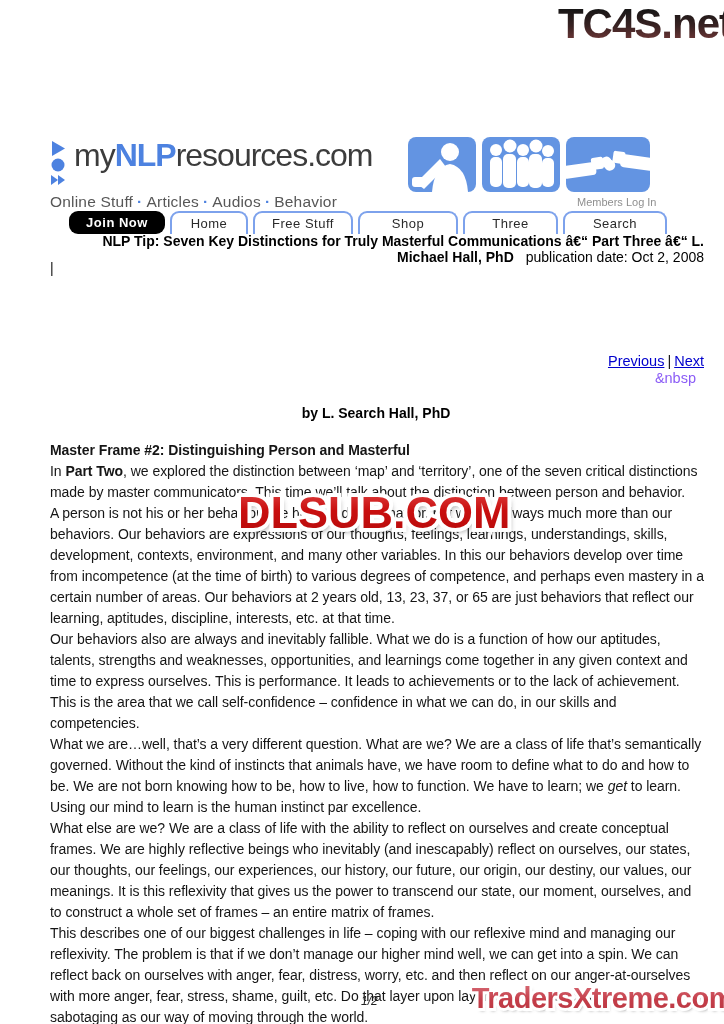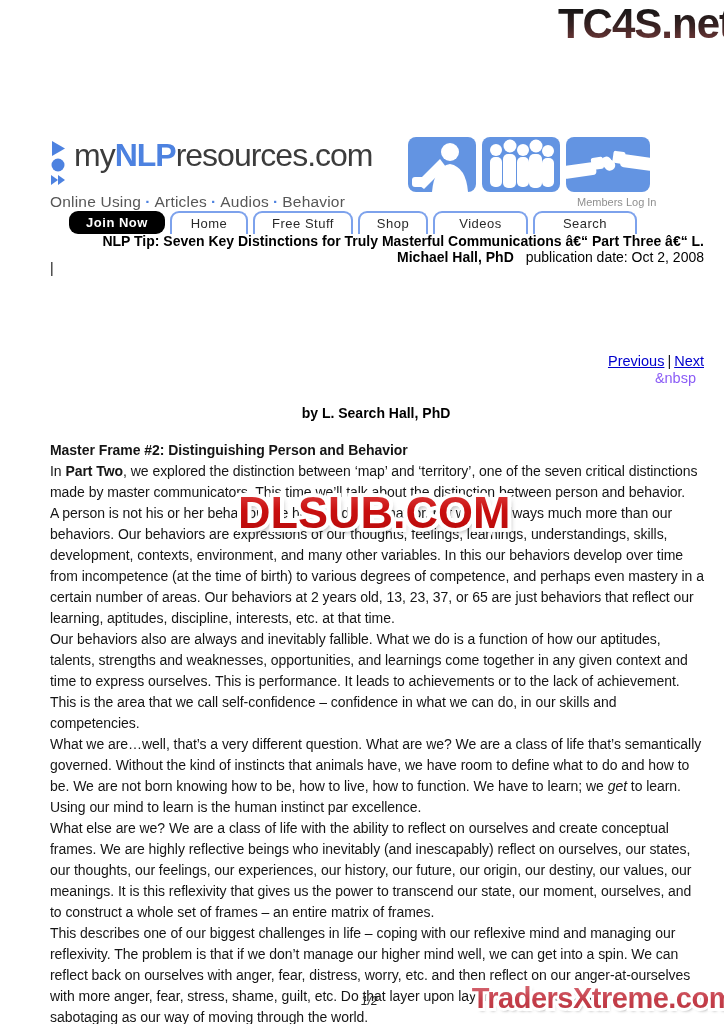--- a/index.html
+++ b/index.html
@@ -114,21 +114,21 @@
   <div class="logo-wrap">
     <div class="logo-row">
       <svg class="logo-icon" width="20" height="48" viewBox="0 0 20 48">
         <polygon points="2,0 15,7.5 2,15" fill="#4d82e0"></polygon>
         <circle cx="8" cy="24" r="6.5" fill="#4d82e0"></circle>
         <polygon points="1,34 8,39 1,44" fill="#4d82e0"></polygon>
         <polygon points="8,34 15,39 8,44" fill="#4d82e0"></polygon>
       </svg>
       <div class="logo-text"><span>my</span><span class="accent">NLP</span><span>resources.com</span></div>
     </div>
-    <div class="tagline"><span>Online Using</span><span class="sep">·</span><span>Articles</span><span class="sep">·</span><span>Audios</span><span class="sep">·</span><span>Behavior</span></div>
+    <div class="tagline"><span>Online Stuff</span><span class="sep">·</span><span>Articles</span><span class="sep">·</span><span>Audios</span><span class="sep">·</span><span>Behavior</span></div>
   </div>
 
   <div class="tiles">
     <div class="tile" style="width:68px">
       <svg width="68" height="55" viewBox="0 0 68 55">
         <circle cx="42" cy="15" r="9" fill="#fff"></circle>
         <path d="M24,55 Q26,30 42,27 Q58,30 60,55 Z" fill="#fff"></path>
         <path d="M8,46 L32,22 L38,30 L16,52 Z" fill="#fff"></path>
         <rect x="4" y="40" width="14" height="10" rx="3" fill="#fff"></rect>
       </svg>
@@ -161,41 +161,41 @@
         </g>
       </svg>
     </div>
   </div>
   <div class="members-login">Members Log In</div>
 
   <div class="nav">
     <div class="tab active" style="width:96px">Join Now</div>
     <div class="tab" style="width:78px">Home</div>
     <div class="tab" style="width:100px">Free Stuff</div>
-    <div class="tab" style="width:70px">Shop</div>
-    <div class="tab" style="width:95px">Videos</div>
+    <div class="tab" style="width:100px">Shop</div>
+    <div class="tab" style="width:95px">Three</div>
     <div class="tab" style="width:104px">Search</div>
   </div>
 
   <div class="title-block">
     <b>NLP Tip: Seven Key Distinctions for Truly Masterful Communications â€“ Part Three â€“ L. Michael Hall, PhD</b><span class="pubdate">publication date: Oct 2, 2008</span>
   </div>
   <div class="pipe">|</div>
 
   <div class="pager">
     <div>
       <a>Previous</a><span class="sep">|</span><a>Next</a>
     </div>
     <div class="nbsp">&amp;nbsp</div>
   </div>
 
   <div class="byline">by L. Search Hall, PhD</div>
 
   <div class="body-text">
-    <p class="h">Master Frame #2: Distinguishing Person and Behavior</p>
+    <p class="h">Master Frame #2: Distinguishing Person and Masterful</p>
     <p><span>In </span><b>Part Two</b><span>, we explored the distinction between ‘map’ and ‘territory’, one of the seven critical distinctions made by master communicators. This time we’ll talk about the distinction between person and behavior.</span></p>
     <p>A person is not his or her behavior. We have and do behavior, but we are always much more than our behaviors. Our behaviors are expressions of our thoughts, feelings, learnings, understandings, skills, development, contexts, environment, and many other variables. In this our behaviors develop over time from incompetence (at the time of birth) to various degrees of competence, and perhaps even mastery in a certain number of areas. Our behaviors at 2 years old, 13, 23, 37, or 65 are just behaviors that reflect our learning, aptitudes, discipline, interests, etc. at that time.</p>
     <p>Our behaviors also are always and inevitably fallible. What we do is a function of how our aptitudes, talents, strengths and weaknesses, opportunities, and learnings come together in any given context and time to express ourselves. This is performance. It leads to achievements or to the lack of achievement. This is the area that we call self-confidence – confidence in what we can do, in our skills and competencies.</p>
     <p><span>What we are…well, that’s a very different question. What are we? We are a class of life that’s semantically governed. Without the kind of instincts that animals have, we have room to define what to do and how to be. We are not born knowing how to be, how to live, how to function. We have to learn; we </span><i>get</i><span> to learn. Using our mind to learn is the human instinct par excellence.</span></p>
     <p>What else are we? We are a class of life with the ability to reflect on ourselves and create conceptual frames. We are highly reflective beings who inevitably (and inescapably) reflect on ourselves, our states, our thoughts, our feelings, our experiences, our history, our future, our origin, our destiny, our values, our meanings. It is this reflexivity that gives us the power to transcend our state, our moment, ourselves, and to construct a whole set of frames – an entire matrix of frames.</p>
     <p>This describes one of our biggest challenges in life – coping with our reflexive mind and managing our reflexivity. The problem is that if we don’t manage our higher mind well, we can get into a spin. We can reflect back on ourselves with anger, fear, distress, worry, etc. and then reflect on our anger-at-ourselves with more anger, fear, stress, shame, guilt, etc. Do that layer upon layer, and we can create self-sabotaging as our way of moving through the world.</p>
 
   </div>
 
   <div class="dlsub">

